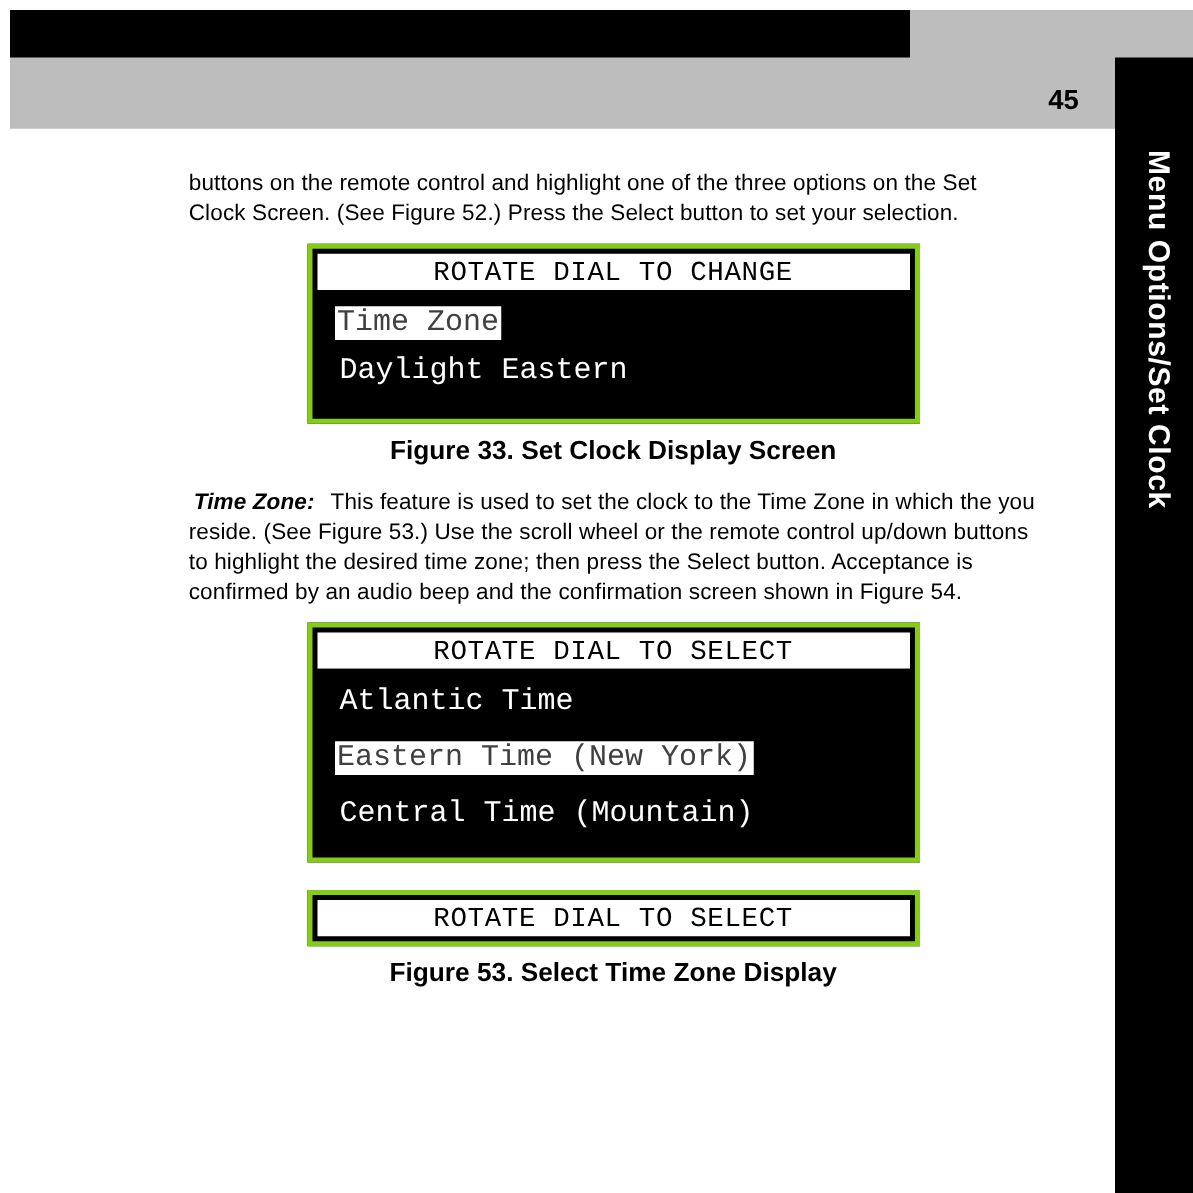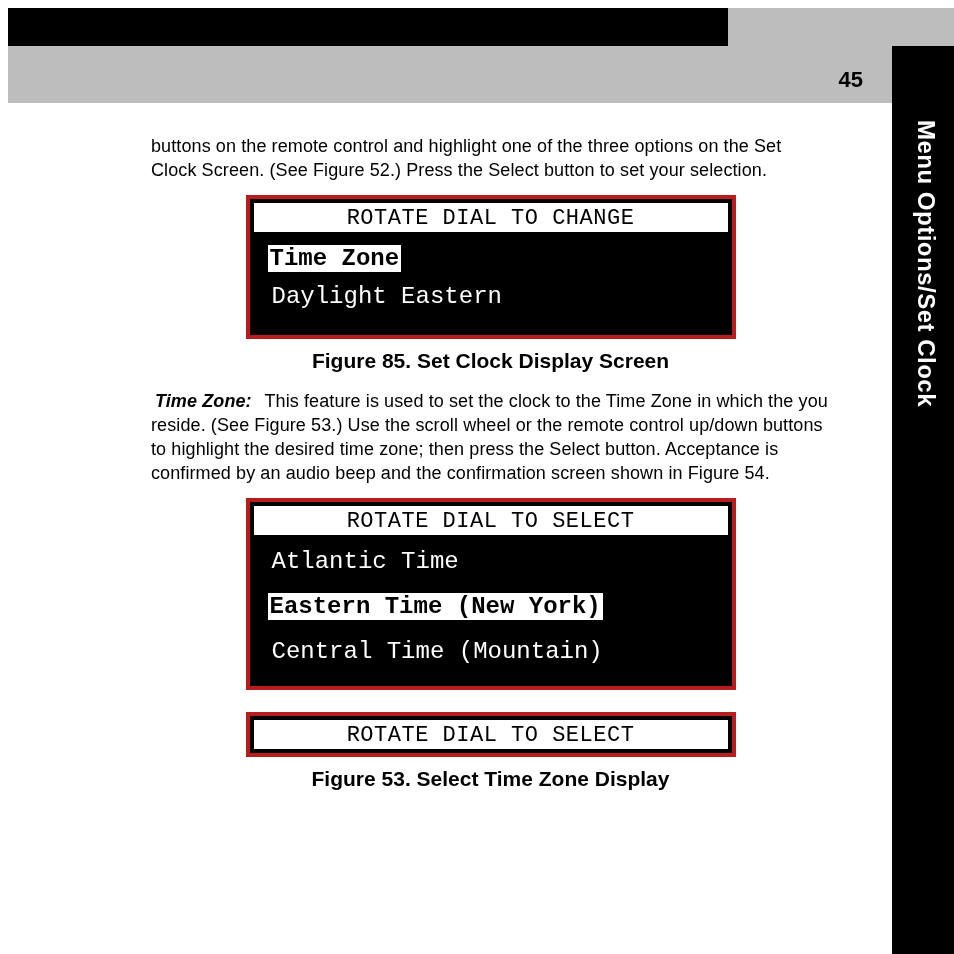--- a/index.html
+++ b/index.html
@@ -6,25 +6,25 @@
   html, body { width: 954px; height: 954px; background: #fff; font-family: "Myriad Pro", "Segoe UI", Arial, sans-serif; }
   .page { position: relative; width: 954px; height: 954px; background: #fff; }
   .header-band { position: absolute; top: 0; left: 0; width: 954px; height: 95px; background: #bdbdbd; }
   .header-masthead { position: absolute; top: 0; left: 0; width: 720px; height: 38px; background: #000; }
   .page-number { position: absolute; top: 55px; right: 95px; font-weight: 700; font-size: 22px; color: #000; }
   .side-tab { position: absolute; top: 38px; right: 0; width: 70px; height: 916px; background: #000; }
   .side-tab-label { position: absolute; top: 108px; right: 18px; color: #fff; font-weight: 700; font-size: 24px; writing-mode: vertical-rl; text-orientation: mixed; letter-spacing: 0.5px; }
   .content { position: absolute; top: 118px; left: 135px; width: 695px; color: #000; }
   .body-text { font-size: 18px; line-height: 1.35; letter-spacing: 0.1px; }
   .figure-caption { text-align: center; font-weight: 700; font-size: 21px; margin-top: 6px; margin-bottom: 8px; }
-  .screen { width: 490px; margin: 8px auto 0 auto; border: 4px solid #b91c1c; background: #000; }
+  .screen { width: 490px; margin: 8px auto 0 auto; border: 4px solid #84cc16; background: #000; }
   .screen-header { background: #fff; color: #000; font-family: "Courier New", monospace; font-size: 22px; text-align: center; padding: 3px 0 1px 0; letter-spacing: 0.5px; }
   .screen-body { background: #000; padding: 6px 10px 14px 10px; font-family: "Courier New", monospace; font-size: 24px; color: #fff; }
   .screen-body .row { margin: 3px 0; }
-  .sel { background: #fff; color: #000000; padding: 0 2px; font-weight: bold; }
+  .sel { background: #fff; color: #404040; padding: 0 2px; }
   .bolditalic { font-weight: 700; font-style: italic; }
   .gap { height: 14px; }
 </style>
 </head>
 <body>
 
 <div class="page">
   <div class="header-band"></div>
   <div class="header-masthead"></div>
   <div class="page-number">45</div>
@@ -35,21 +35,21 @@
 
     <p class="body-text">buttons on the remote control and highlight one of the three options on the Set Clock Screen. (See Figure 52.)  Press the Select button to set your selection.</p>
 
     <div class="screen">
       <div class="screen-header">ROTATE DIAL TO CHANGE</div>
       <div class="screen-body">
         <div class="row"><span class="sel">Time Zone</span></div>
         <div class="row"><span>Daylight Eastern</span></div>
       </div>
     </div>
-    <div class="figure-caption">Figure 85. Set Clock Display Screen</div>
+    <div class="figure-caption">Figure 33. Set Clock Display Screen</div>
 
     <p class="body-text">
       <span class="bolditalic">Time Zone:</span><span> This feature is used to set the clock to the Time Zone in which the you reside. (See Figure 53.)  Use the scroll wheel or the remote control up/down buttons to highlight the desired time zone; then  press the Select button.  Acceptance is confirmed by an audio beep and the confirmation screen shown in Figure 54.</span>
     </p>
 
     <div class="screen">
       <div class="screen-header">ROTATE DIAL TO SELECT</div>
       <div class="screen-body" style="padding-bottom:10px;">
         <div class="row"><span>Atlantic Time</span></div>
         <div class="row" style="margin-top:10px;"><span class="sel">Eastern Time (New York)</span></div>

